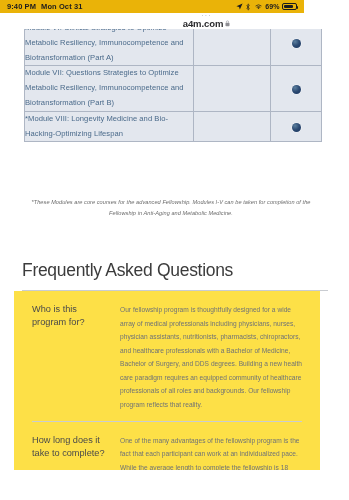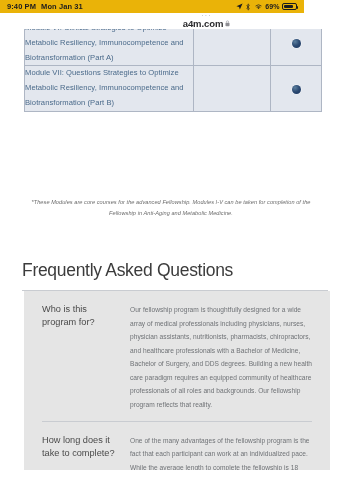--- a/index.html
+++ b/index.html
@@ -81,22 +81,22 @@
     color:#6b6b6b;
     letter-spacing:0.05px;
   }
 
   
   .faq-title{
     position:absolute;left:22px;top:231px;
     font-size:17.5px;font-weight:normal;color:#3c3c3c;letter-spacing:-0.3px;
   }
   .faq-panel{
-    position:absolute;left:24px;top:262px;width:306px;height:179px;
-    background:#e5e5e5;
+    position:absolute;left:14px;top:262px;width:306px;height:179px;
+    background:#fde047;
     overflow:hidden;
   }
   .faq-row{display:flex;padding:0;}
   .faq-q{
     width:106px;flex:0 0 106px;
     padding:12px 10px 10px 18px;
     font-size:9.2px;line-height:1.42;color:#4a4a4a;
     box-sizing:border-box;
   }
   .faq-a{
@@ -110,21 +110,21 @@
   .faq-top-line{position:absolute;left:22px;top:261px;width:306px;height:0.8px;background:#c9ccd1;}
 </style>
 </head>
 <body>
 
 <div class="screen">
 
   <div class="statusbar">
     <div class="sb-left">
       <span>9:40 PM</span>
-      <span>Mon Jan 31</span>
+      <span>Mon Oct 31</span>
     </div>
     <div class="sb-spacer"></div>
     <div class="sb-right">
       <span class="sb-icon">
         <svg width="7" height="7" viewBox="0 0 16 16">
             <path d="M15 1L1 7.2l6 1.8 1.8 6z" fill="#1c1c1e"></path>
           </svg>
       </span>
       <span class="sb-icon">
         <svg width="6" height="8" viewBox="0 0 12 18">
@@ -166,20 +166,25 @@
           <tr class="clip-top">
             <td class="mod-name">Module VI: Clinical Strategies to Optimize Metabolic Resiliency, Immunocompetence and Biotransformation (Part A)</td>
             <td class="mod-mid"></td>
             <td class="mod-dot"><span class="dot"></span></td>
           </tr>
           <tr>
             <td class="mod-name">Module VII: Questions Strategies to Optimize Metabolic Resiliency, Immunocompetence and Biotransformation (Part B)</td>
             <td class="mod-mid"></td>
             <td class="mod-dot"><span class="dot"></span></td>
           </tr>
+          <tr>
+            <td class="mod-name">*Module VIII: Longevity Medicine and Bio-Hacking-Optimizing Lifespan</td>
+            <td class="mod-mid"></td>
+            <td class="mod-dot"><span class="dot"></span></td>
+          </tr>
         </tbody>
       </table>
     </div>
 
     <div class="footnote">*These Modules are core courses for the advanced Fellowship. Modules I-V can be taken for completion of the Fellowship in Anti-Aging and Metabolic Medicine.</div>
 
     <div class="faq-title">Frequently Asked Questions</div>
 
     <div class="faq-top-line"></div>
 

